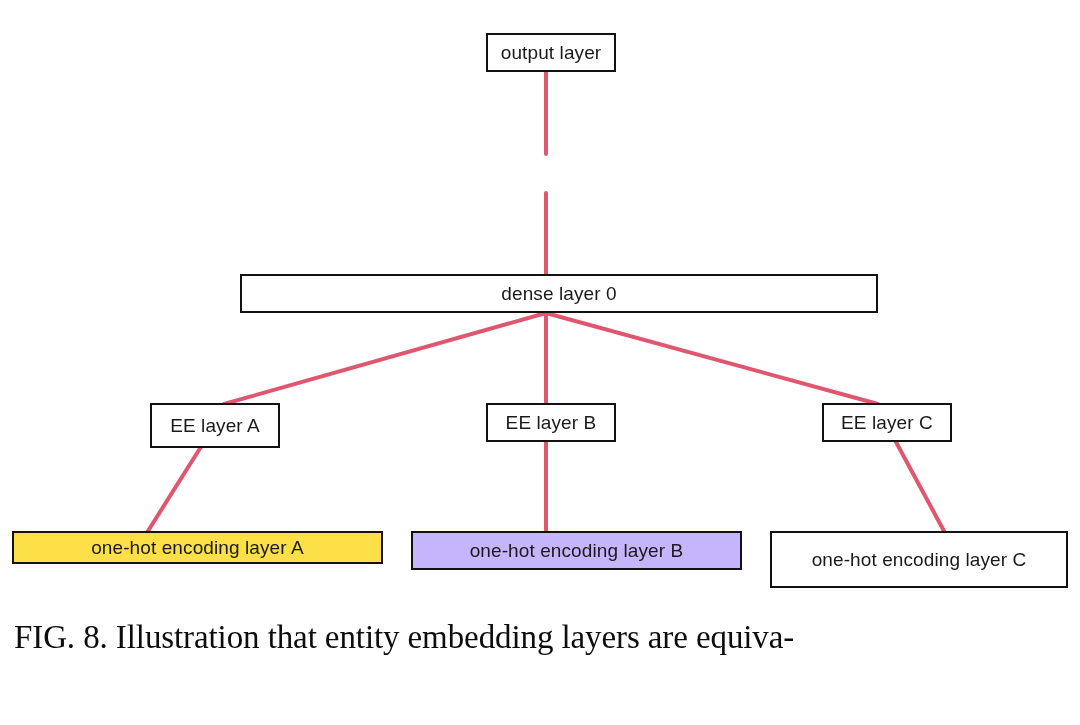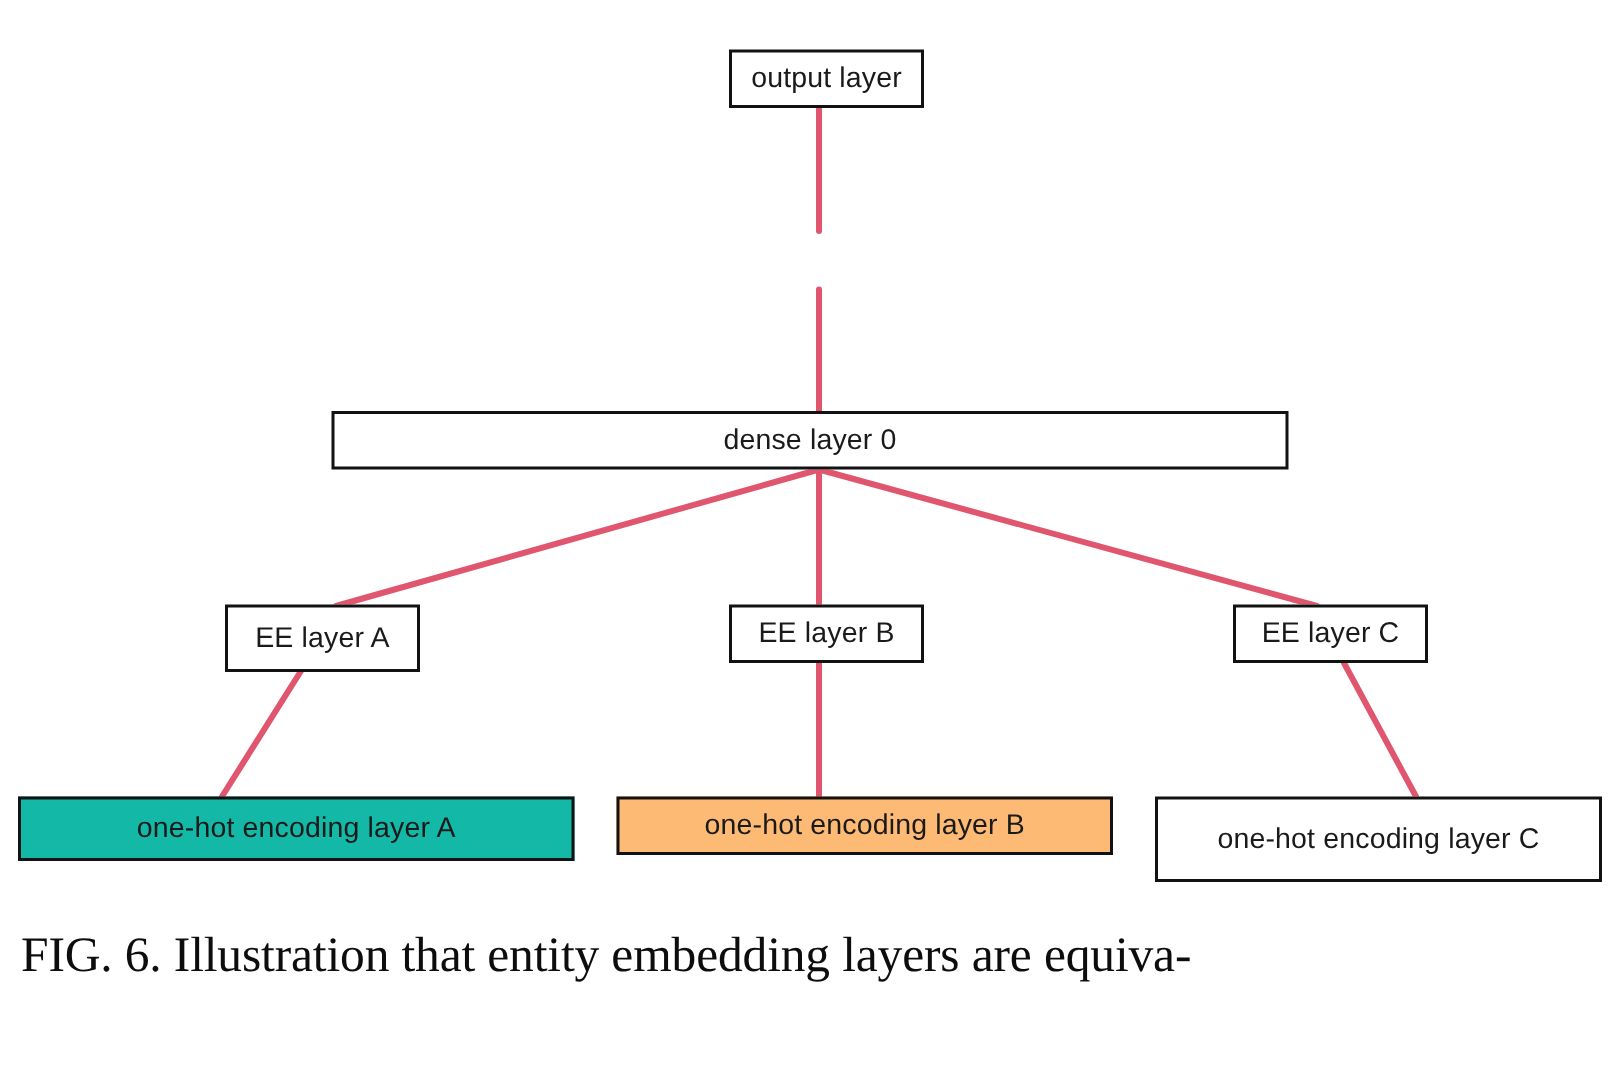--- a/index.html
+++ b/index.html
@@ -82,33 +82,33 @@
           <line x1="878" y1="404" x2="546" y2="313" stroke="#e0566e" stroke-width="4"></line>
           <line x1="148" y1="531" x2="204" y2="442" stroke="#e0566e" stroke-width="4"></line>
           <line x1="546" y1="531" x2="546" y2="442" stroke="#e0566e" stroke-width="4"></line>
           <line x1="944" y1="531" x2="896" y2="442" stroke="#e0566e" stroke-width="4"></line>
         </g>
     </svg>
 
     <div class="node" style="left: 486px; top: 33px; width: 130px; height: 39px; border-color: rgb(18, 18, 18); background: rgb(255, 255, 255);">output layer</div>
 
 
-    <div class="node" style="left: 221px; top: 274px; width: 638px; height: 39px; border-color: rgb(18, 18, 18); background: rgb(255, 255, 255);">dense layer 0</div>
+    <div class="node" style="left: 240px; top: 274px; width: 638px; height: 39px; border-color: rgb(18, 18, 18); background: rgb(255, 255, 255);">dense layer 0</div>
 
     <div class="node" style="left: 150px; top: 403px; width: 130px; height: 45px; border-color: rgb(18, 18, 18); background: rgb(255, 255, 255);">EE layer A</div>
 
     <div class="node" style="left: 822px; top: 403px; width: 130px; height: 39px; border-color: rgb(18, 18, 18); background: rgb(255, 255, 255);">EE layer C</div>
 
     <div class="node" style="left: 486px; top: 403px; width: 130px; height: 39px; border-color: rgb(18, 18, 18); background: rgb(255, 255, 255);">EE layer B</div>
 
-    <div class="node" style="left: 12px; top: 531px; width: 371px; height: 43px; border-color: rgb(18, 18, 18); background: #14b8a6;">one-hot encoding layer A</div>
+    <div class="node" style="left: 12px; top: 531px; width: 371px; height: 33px; border-color: rgb(18, 18, 18); background: #fde047;">one-hot encoding layer A</div>
 
-    <div class="node" style="left: 411px; top: 531px; width: 331px; height: 39px; border-color: rgb(18, 18, 18); background: #fdba74;">one-hot encoding layer B</div>
+    <div class="node" style="left: 411px; top: 531px; width: 331px; height: 39px; border-color: rgb(18, 18, 18); background: #c4b5fd;">one-hot encoding layer B</div>
 
     <div class="node" style="left: 770px; top: 531px; width: 298px; height: 57px; border-color: rgb(18, 18, 18); background: rgb(255, 255, 255);">one-hot encoding layer C</div>
 
   </div>
 
   <div id="caption">
-    <span class="cap-line">FIG. 6. Illustration that entity embedding layers are equiva-</span>
+    <span class="cap-line">FIG. 8. Illustration that entity embedding layers are equiva-</span>
   </div>
 
 </div>
 
 </body></html>

